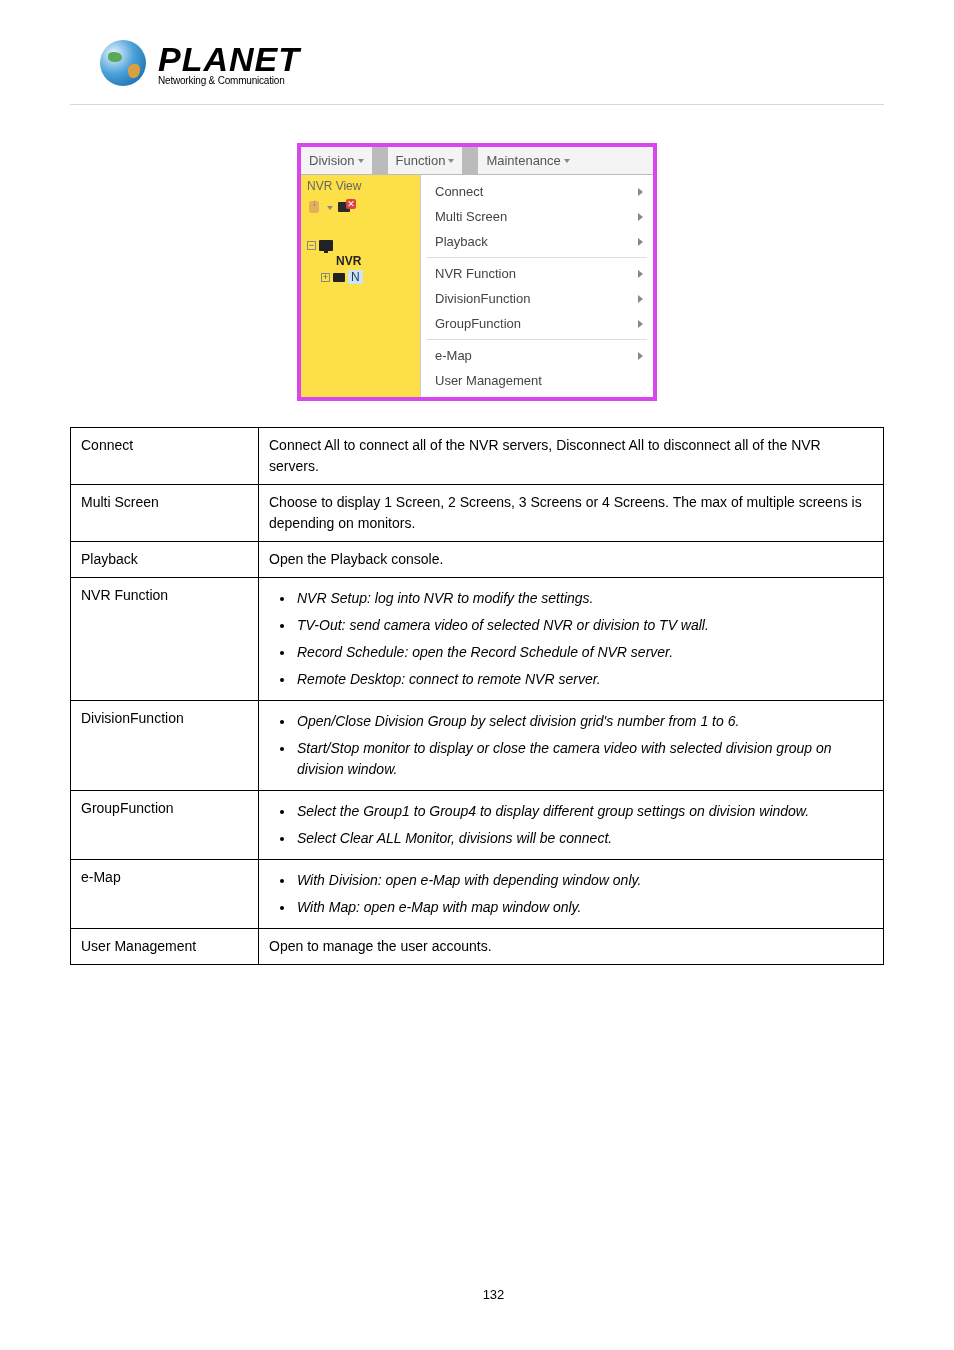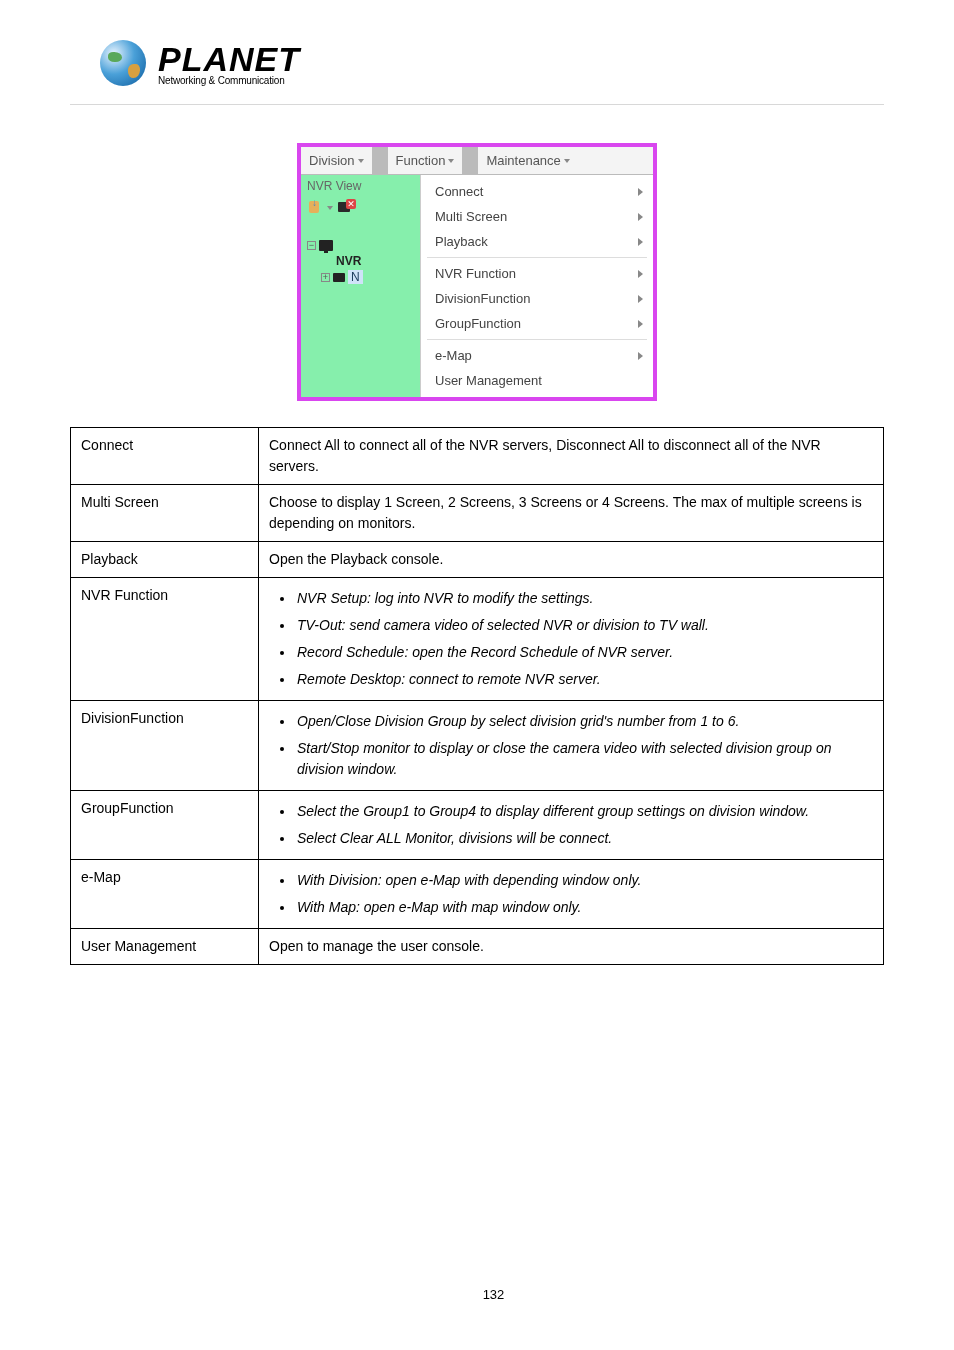--- a/index.html
+++ b/index.html
@@ -59,21 +59,21 @@
   .ss-menubar {
     display: flex; border-bottom: 1px solid #bbb;
   }
   .ss-menubar > div {
     padding: 6px 8px; display: flex; align-items: center; gap: 3px;
   }
   .sep { width: 1px; background: #bbb; }
   .dd { width: 0; height: 0; border-left: 3px solid transparent; border-right: 3px solid transparent; border-top: 4px solid #888; }
   .ss-body { display: flex; }
   .ss-left {
-    width: 120px; padding: 4px 6px; background: #86efac;
+    width: 120px; padding: 4px 6px; background: #fde047;
     border-right: 1px solid #ccc;
   }
   .ss-left-label { font-size: 12px; color: #666; margin-bottom: 6px; }
   .ss-icons { display: flex; gap: 4px; align-items: center; margin-bottom: 6px; }
   .ico-nvr-add { width:16px; height:18px; position:relative; }
   .ico-nvr-add::before { content:""; position:absolute; top:2px; left:2px; width:10px; height:12px; background:#e6b05a; border-radius:2px; }
   .ico-nvr-add::after { content:"↓"; position:absolute; top:-2px; left:5px; font-size:10px; color:#4a87c7; font-weight:bold; }
   .ico-nvr-del { width:18px; height:16px; position:relative; }
   .ico-nvr-del::before { content:""; position:absolute; top:2px; left:1px; width:12px; height:10px; background:#2a2a2a; border-radius:1px; }
   .ico-nvr-del::after { content:"✕"; position:absolute; top:-1px; right:-1px; font-size:9px; color:#fff; background:#d44; width:10px; height:10px; line-height:10px; text-align:center; border-radius:2px; }
@@ -247,20 +247,20 @@
           <td class="col1">e-Map</td>
           <td>
             <ul>
               <li>With Division: open e-Map with depending window only.</li>
               <li>With Map: open e-Map with map window only.</li>
             </ul>
           </td>
         </tr>
         <tr>
           <td class="col1">User Management</td>
-          <td>Open to manage the user console.</td>
+          <td>Open to manage the user accounts.</td>
         </tr>
       </tbody>
   </table>
 
 </div>
 
 <div class="page-num">132</div>
 
 </body></html>

